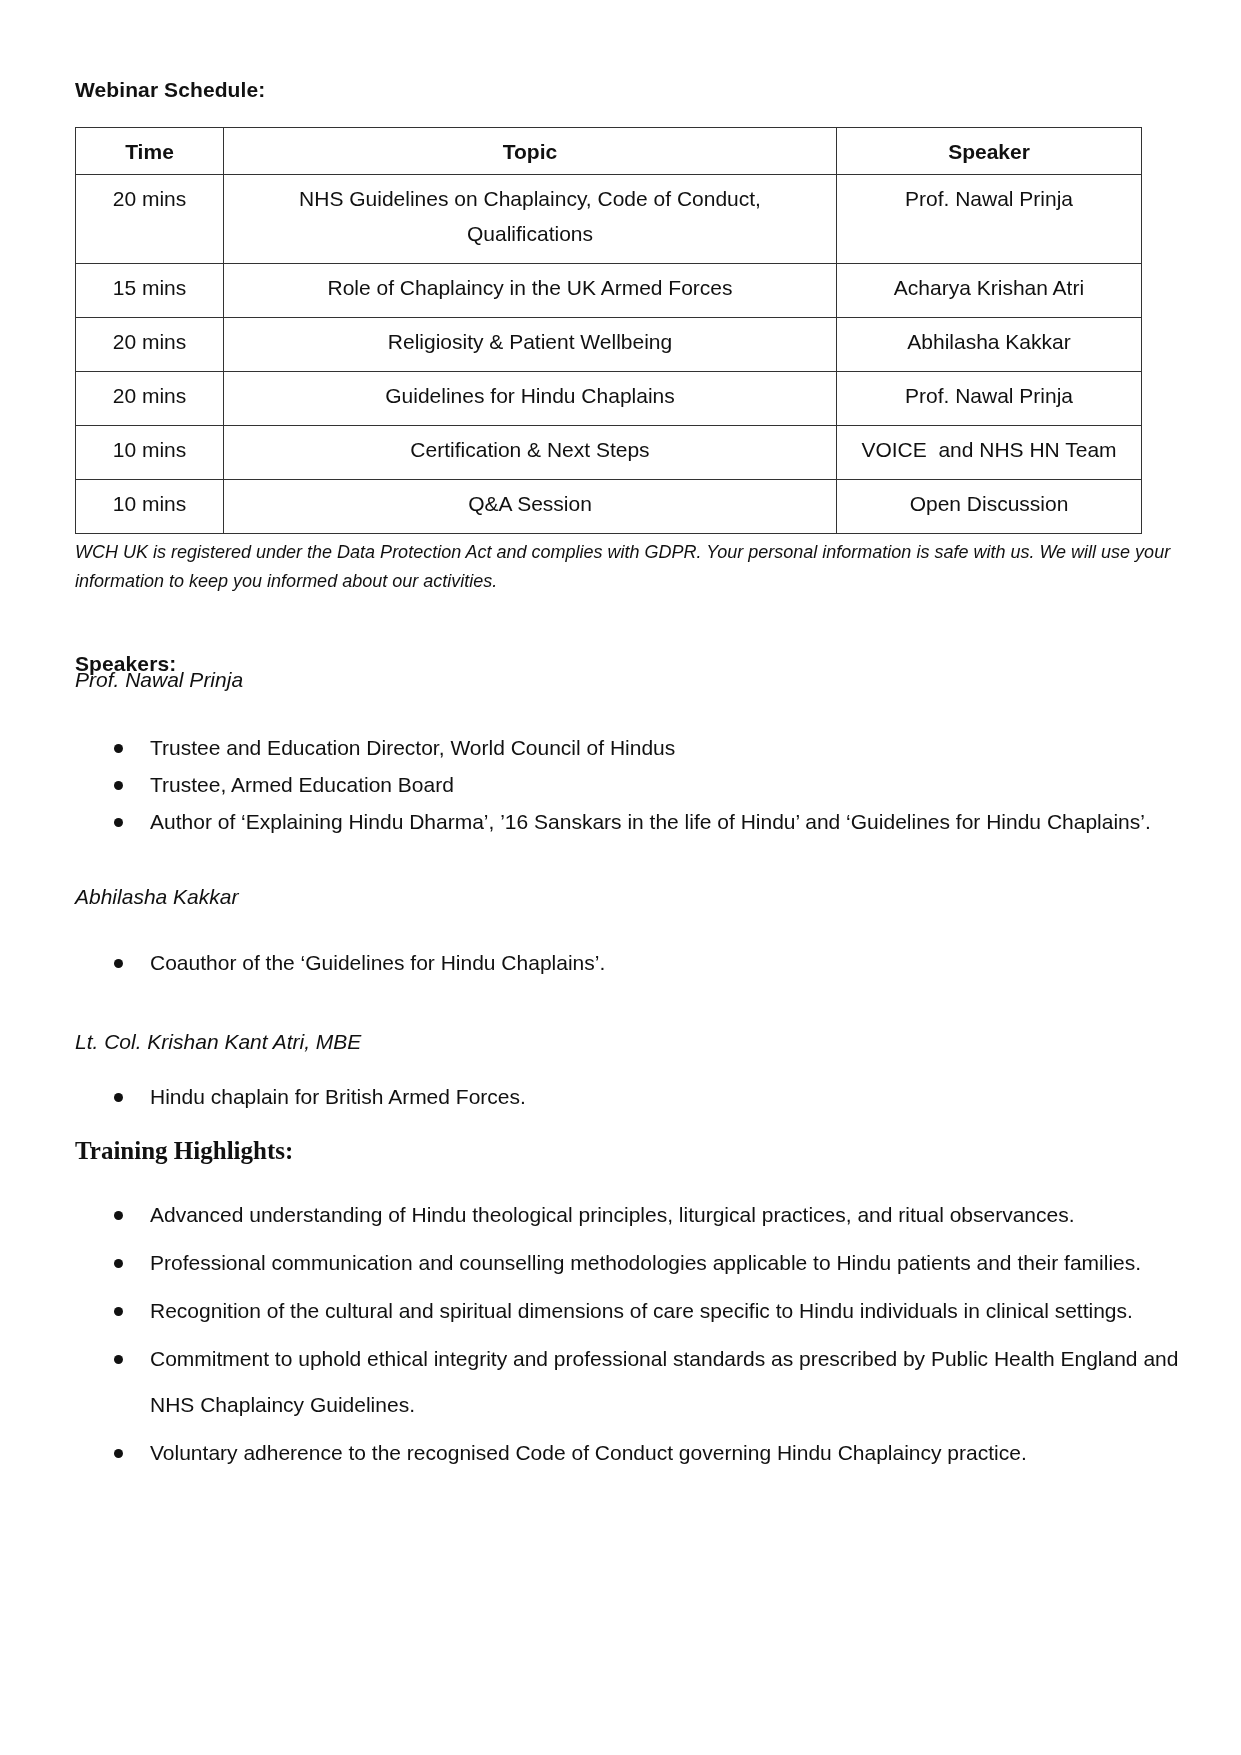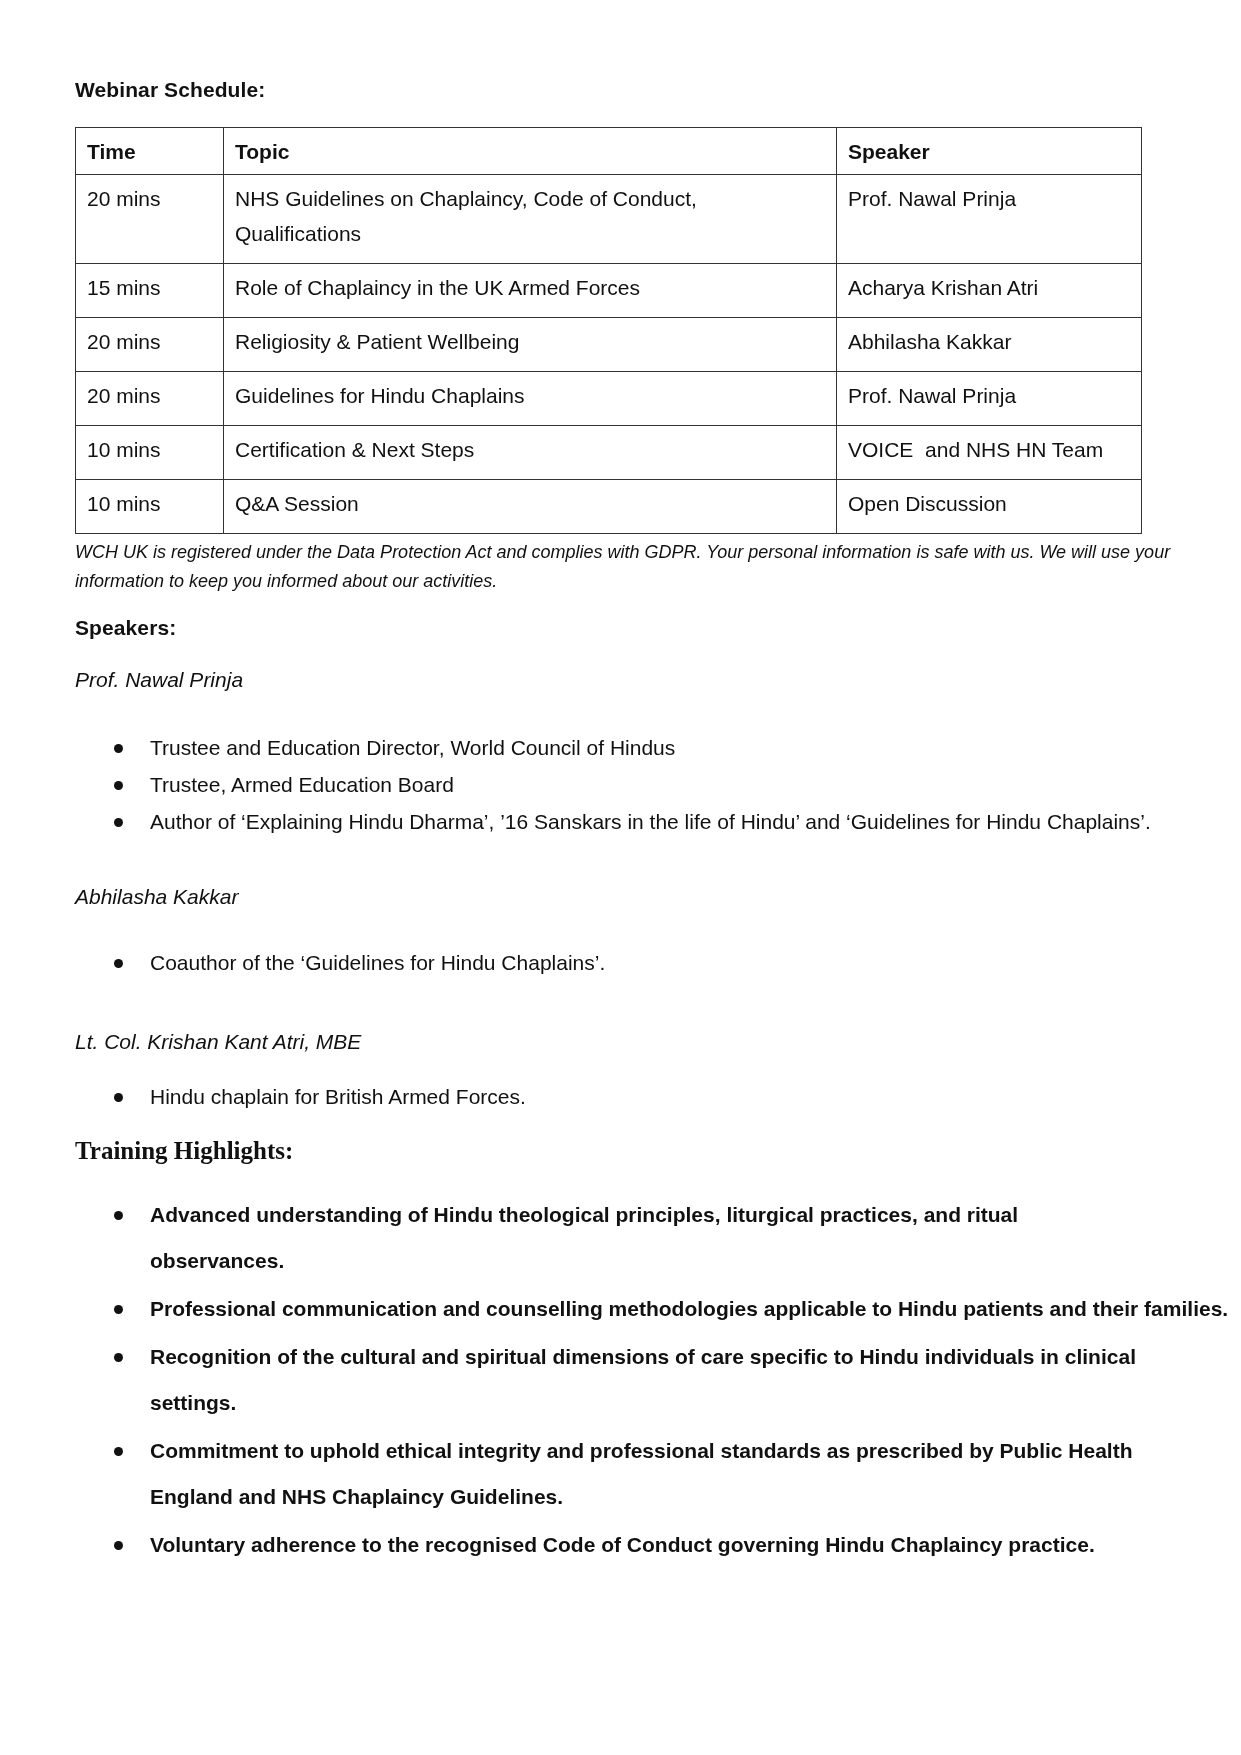--- a/index.html
+++ b/index.html
@@ -25,37 +25,37 @@
     }
     .h-sans {
       position: absolute;
       left: 75px;
       font-weight: bold;
       font-size: 21px;
       margin: 0;
       letter-spacing: 0.1px;
     }
     #schedule-heading { top: 78px; }
-    #speakers-heading { top: 616px; }
+    #speakers-heading { top: 652px; }
 
     
     .schedule-table {
       position: absolute;
       left: 75px;
       top: 127px;
       width: 1066px;
       border-collapse: collapse;
       font-size: 21px;
       table-layout: fixed;
     }
     .schedule-table th,
     .schedule-table td {
       border: 1.5px solid #333333;
       vertical-align: top;
-      text-align: left;
+      text-align: center;
       padding: 6px 11px 0 11px;
       line-height: 35px;
     }
     .schedule-table th {
       font-weight: bold;
       height: 47px;
       box-sizing: border-box;
     }
     .schedule-table td {
       height: 54px;
@@ -126,21 +126,20 @@
       font-size: 25px;
       text-align: right;
     }
 
     .highlights {
       top: 1192px;
     }
     .highlights li {
       line-height: 46px;
       margin-bottom: 2px;
-      font-weight: bold;
     }
     .highlights li .bullet-dot { top: 19px; }
   </style>
 </head>
 <body>
 
 <div class="page">
 
   <h2 id="schedule-heading" class="h-sans">Webinar Schedule:</h2>
 

